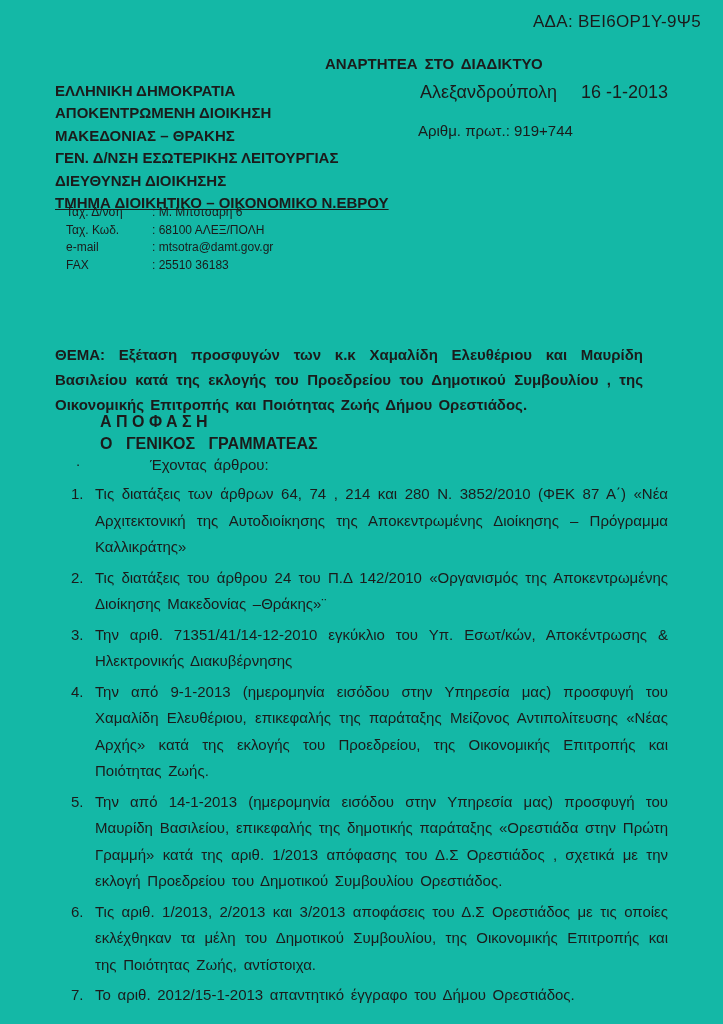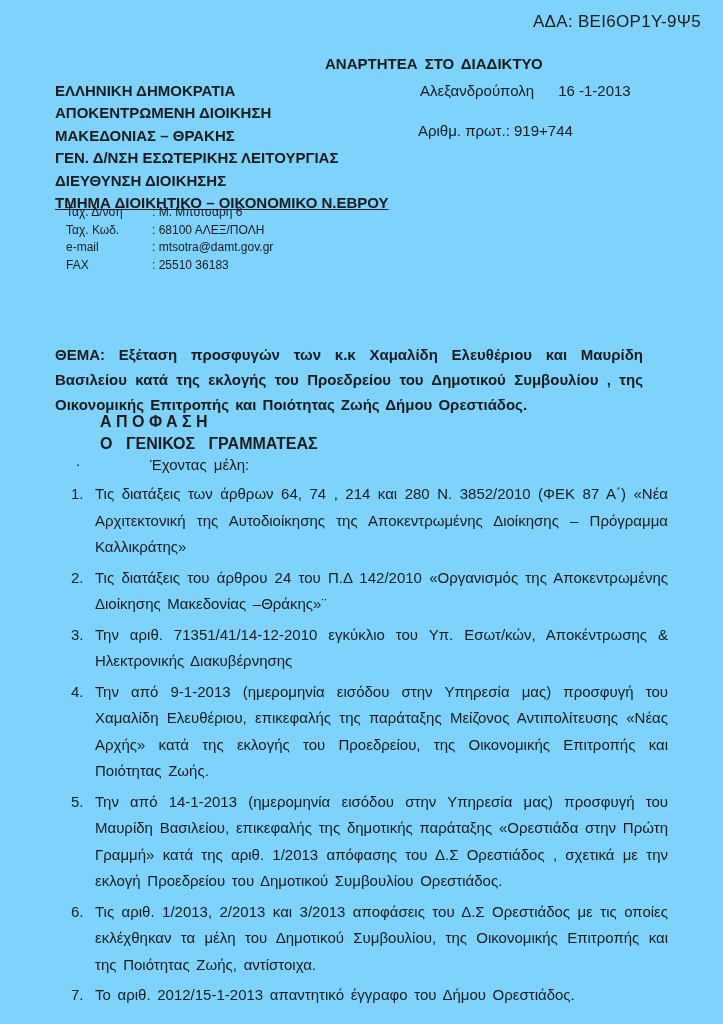--- a/index.html
+++ b/index.html
@@ -4,21 +4,21 @@
 <style>
   html, body {
     margin: 0;
     padding: 0;
     background: #ffffff;
   }
   .page {
     position: relative;
     width: 723px;
     height: 1024px;
-    background: #7dd3fc;
+    background: #14b8a6;
     color: #1b1b1b;
     font-family: "Liberation Sans", "DejaVu Sans", sans-serif;
     overflow: hidden;
   }
   .ada {
     position: absolute;
     top: 12px;
     right: 22px;
     font-size: 17px;
     letter-spacing: 0.3px;
@@ -43,21 +43,21 @@
     line-height: 22.4px;
     white-space: nowrap;
   }
   .agency .agency-line:last-child {
     text-decoration: underline;
   }
   .place-date {
     position: absolute;
     top: 82px;
     left: 420px;
-    font-size: 15px;
+    font-size: 18px;
     white-space: nowrap;
   }
   .place-date .date {
     margin-left: 24px;
   }
   .protocol {
     position: absolute;
     top: 122px;
     left: 418px;
     font-size: 15px;
@@ -181,21 +181,21 @@
 
   <div class="subject">ΘΕΜΑ: Εξέταση προσφυγών των κ.κ  Χαμαλίδη Ελευθέριου και Μαυρίδη Βασιλείου κατά της εκλογής του Προεδρείου του Δημοτικού Συμβουλίου , της Οικονομικής Επιτροπής και Ποιότητας Ζωής Δήμου Ορεστιάδος.</div>
 
   <div class="decision-head">
     <div class="title">Α Π Ο Φ Α Σ Η</div>
     <div class="signatory">Ο ΓΕΝΙΚΟΣ ΓΡΑΜΜΑΤΕΑΣ</div>
   </div>
 
   <div class="stray-dot">.</div>
 
-  <div class="preamble">Έχοντας μέλη:</div>
+  <div class="preamble">Έχοντας άρθρου:</div>
 
   <ol class="considerations">
     <li>Τις διατάξεις των άρθρων 64, 74 , 214 και 280 Ν. 3852/2010 (ΦΕΚ 87 Α΄) «Νέα Αρχιτεκτονική της Αυτοδιοίκησης της Αποκεντρωμένης Διοίκησης – Πρόγραμμα Καλλικράτης»</li>
     <li>Τις διατάξεις του άρθρου 24 του Π.Δ 142/2010 «Οργανισμός της Αποκεντρωμένης Διοίκησης Μακεδονίας –Θράκης»¨</li>
     <li>Την αριθ. 71351/41/14-12-2010 εγκύκλιο του Υπ. Εσωτ/κών, Αποκέντρωσης &amp; Ηλεκτρονικής Διακυβέρνησης</li>
     <li>Την από 9-1-2013 (ημερομηνία εισόδου στην Υπηρεσία μας) προσφυγή του Χαμαλίδη Ελευθέριου, επικεφαλής της παράταξης Μείζονος Αντιπολίτευσης «Νέας Αρχής» κατά της εκλογής του Προεδρείου, της Οικονομικής Επιτροπής και Ποιότητας Ζωής.</li>
     <li>Την από 14-1-2013 (ημερομηνία εισόδου στην Υπηρεσία μας) προσφυγή του Μαυρίδη Βασιλείου, επικεφαλής της δημοτικής παράταξης «Ορεστιάδα στην Πρώτη Γραμμή» κατά της αριθ. 1/2013 απόφασης του Δ.Σ Ορεστιάδος , σχετικά με την εκλογή Προεδρείου του Δημοτικού Συμβουλίου Ορεστιάδος.</li>
     <li>Τις αριθ. 1/2013, 2/2013 και 3/2013 αποφάσεις του Δ.Σ Ορεστιάδος με τις οποίες εκλέχθηκαν τα μέλη του Δημοτικού Συμβουλίου, της Οικονομικής Επιτροπής και της Ποιότητας Ζωής, αντίστοιχα.</li>
     <li>Το αριθ. 2012/15-1-2013 απαντητικό έγγραφο του Δήμου Ορεστιάδος.</li>
   </ol>

